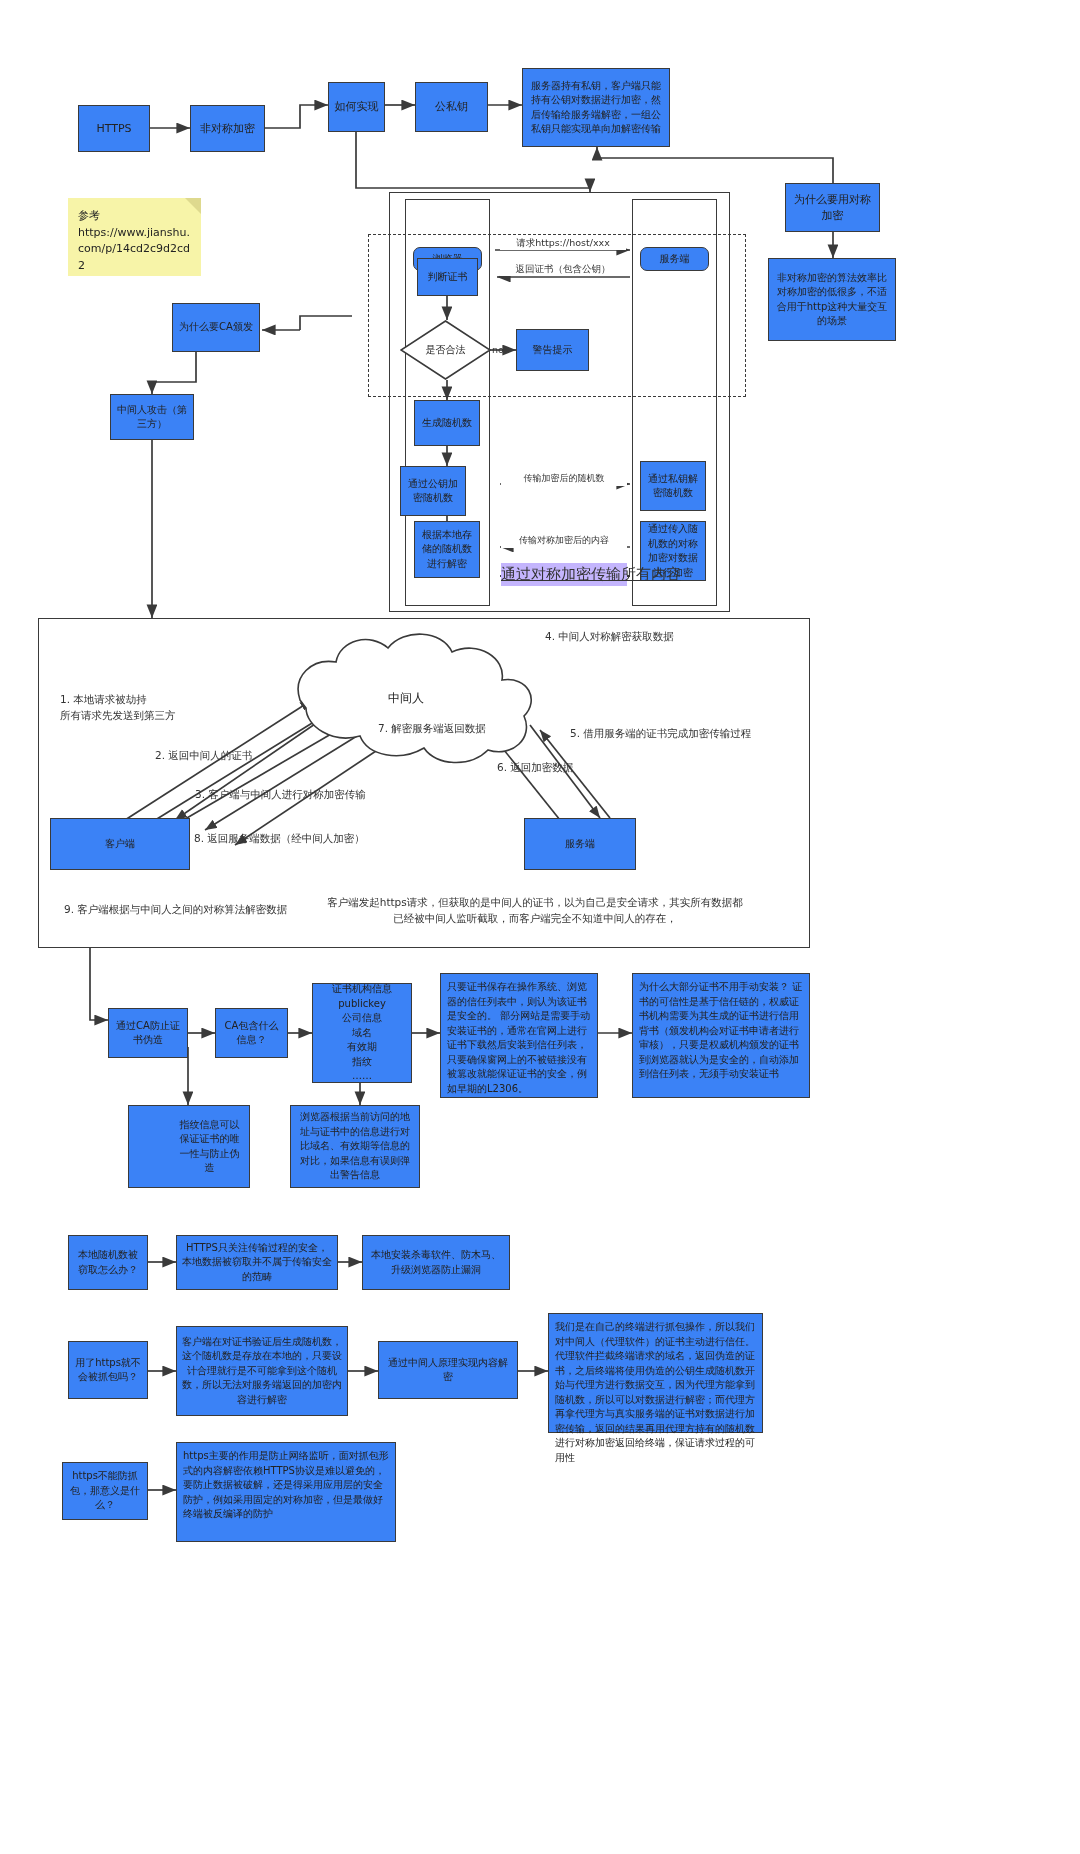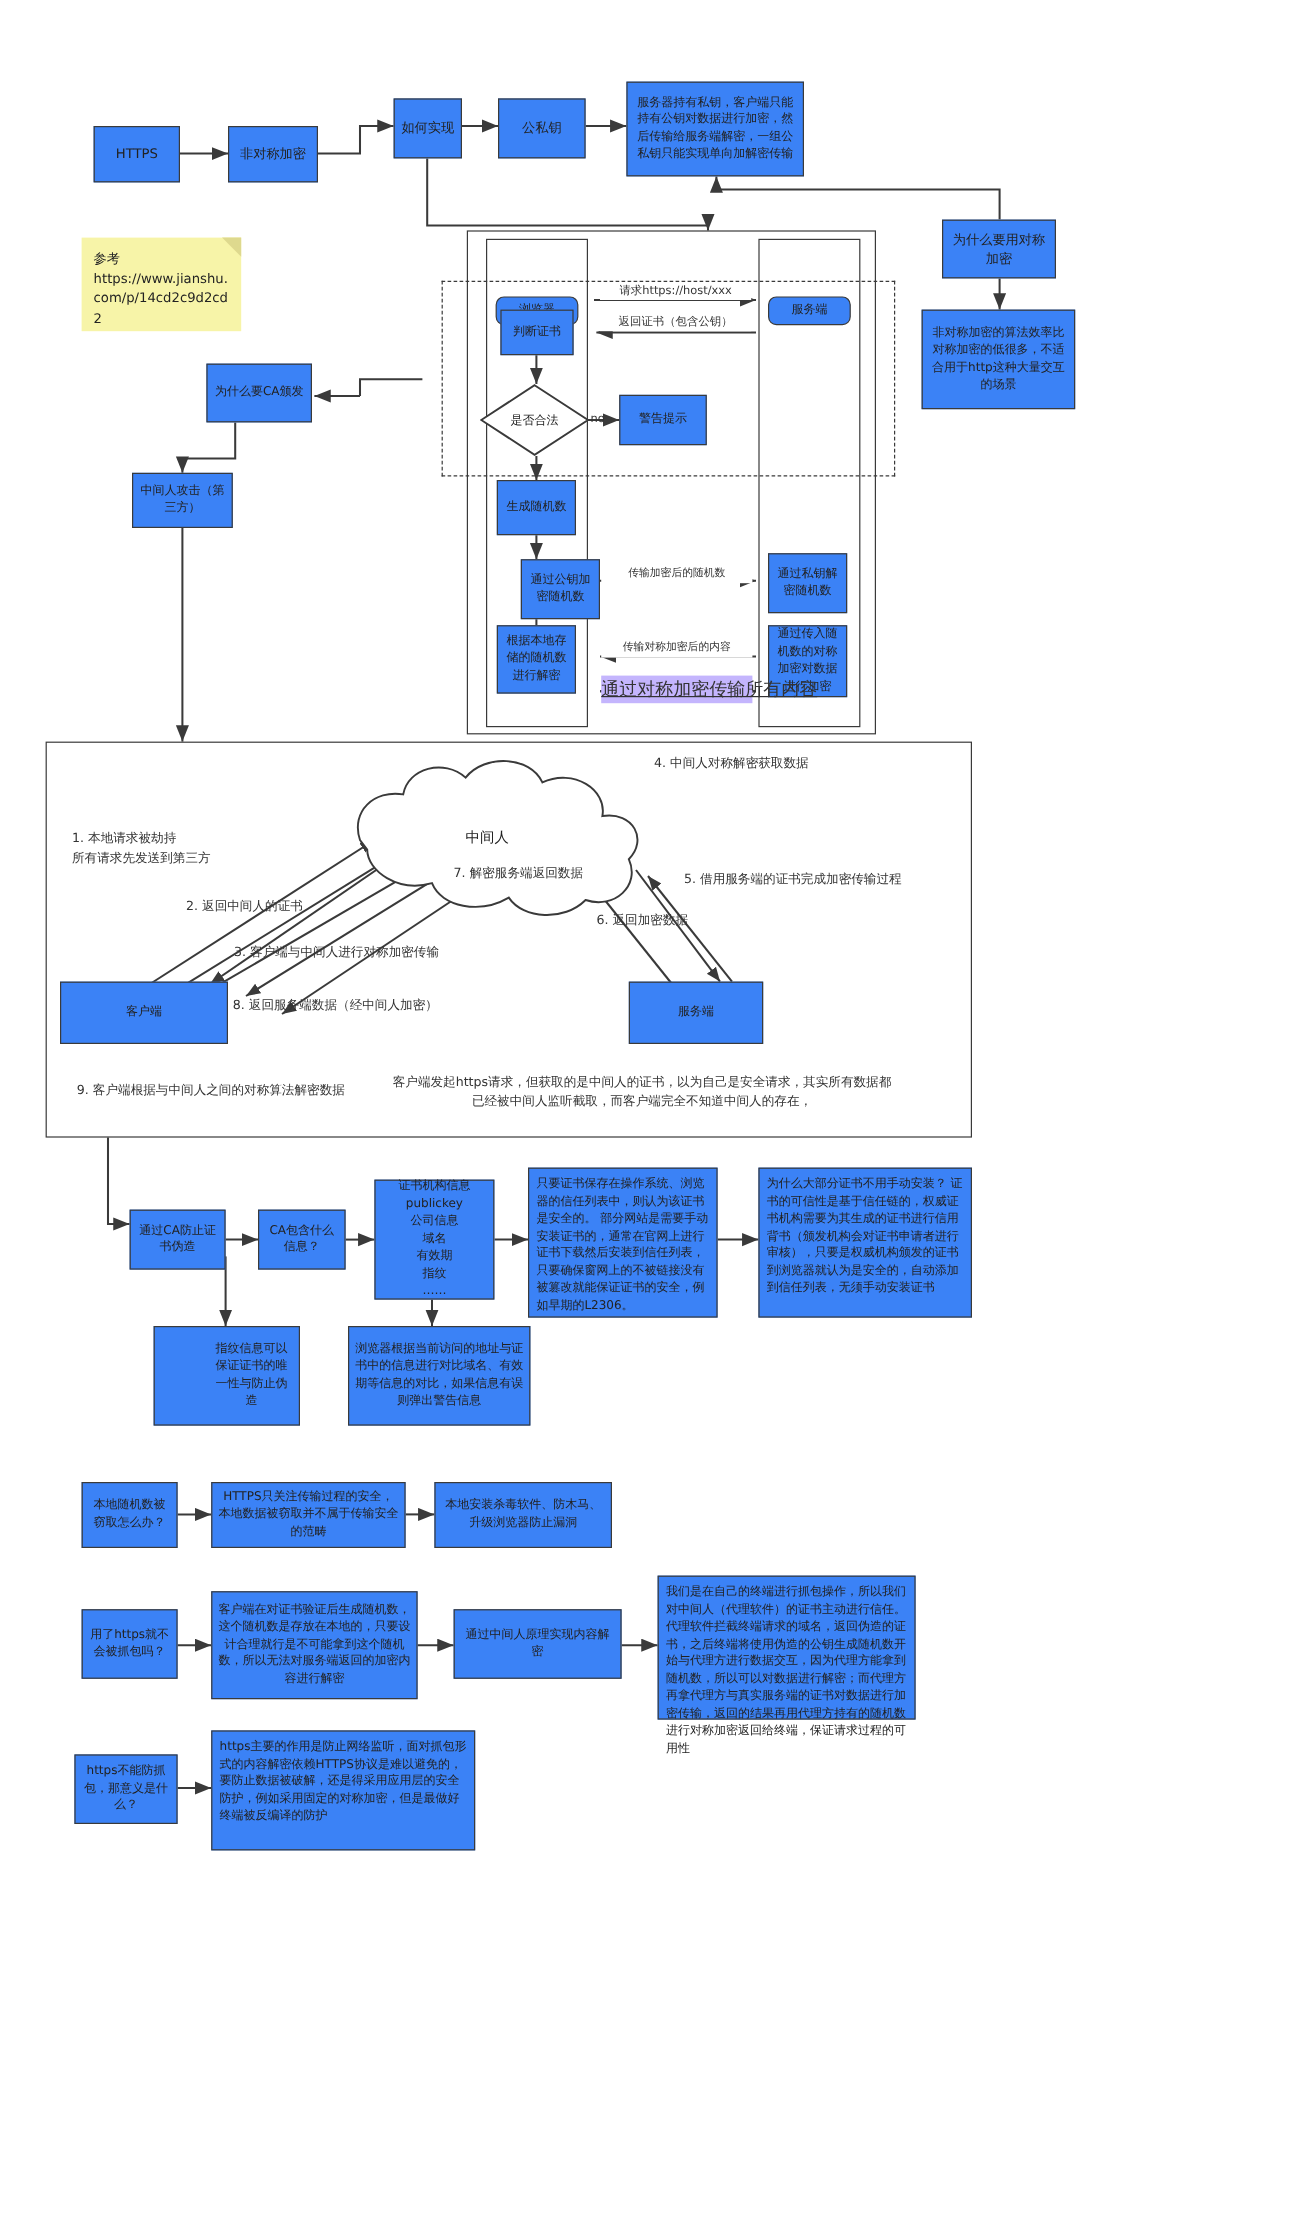--- a/index.html
+++ b/index.html
@@ -168,21 +168,21 @@
       <polygon points="45.5,1 90,30 45.5,59 1,30" fill="#fff" stroke="#3a3a3a" stroke-width="1.6"></polygon>
     </svg>
     <div class="dtxt" style="font-size:10px;">是否合法</div>
   </div>
   <div class="lbl" style="left:492px;top:343px;font-size:9.5px;">no</div>
 
   <div class="box tiny" style="left:516px;top:329px;width:73px;height:42px;">警告提示</div>
 
   <div class="box tiny" style="left:414px;top:400px;width:66px;height:46px;">生成随机数</div>
 
-  <div class="box tiny" style="left:434px;top:466px;width:66px;height:50px;">通过公钥加密随机数</div>
+  <div class="box tiny" style="left:400px;top:466px;width:66px;height:50px;">通过公钥加密随机数</div>
 
   <div class="box tiny" style="left:414px;top:521px;width:66px;height:57px;">根据本地存储的随机数进行解密</div>
 
   <div class="box tiny" style="left:640px;top:461px;width:66px;height:50px;">通过私钥解密随机数</div>
 
   <div class="box tiny" style="left:640px;top:521px;width:66px;height:60px;">通过传入随机数的对称加密对数据进行加密</div>
 
   <div class="lbl c" style="left:500px;top:236px;width:126px;font-size:9.5px;background:#fff;">请求https://host/xxx</div>
   <div class="lbl c" style="left:500px;top:262px;width:126px;font-size:9.5px;background:#fff;">返回证书（包含公钥）</div>
   <div class="lbl c" style="left:501px;top:472px;width:126px;font-size:9px;background:#fff;">传输加密后的随机数</div>
@@ -229,21 +229,21 @@
 ……</div>
 
   <div class="box tiny j" style="left:440px;top:973px;width:158px;height:125px;align-items:flex-start;padding:6px;">只要证书保存在操作系统、浏览器的信任列表中，则认为该证书是安全的。
 部分网站是需要手动安装证书的，通常在官网上进行证书下载然后安装到信任列表，只要确保窗网上的不被链接没有被篡改就能保证证书的安全，例如早期的L2306。</div>
 
   <div class="box tiny j" style="left:632px;top:973px;width:178px;height:125px;align-items:flex-start;padding:6px;">为什么大部分证书不用手动安装？
 证书的可信性是基于信任链的，权威证书机构需要为其生成的证书进行信用背书（颁发机构会对证书申请者进行审核），只要是权威机构颁发的证书到浏览器就认为是安全的，自动添加到信任列表，无须手动安装证书</div>
 
   <div class="box tiny" style="left:128px;top:1105px;width:122px;height:83px;padding-left:46px;">指纹信息可以保证证书的唯一性与防止伪造</div>
 
-  <div class="box tiny" style="left:290px;top:1105px;width:152px;height:83px;">浏览器根据当前访问的地址与证书中的信息进行对比域名、有效期等信息的对比，如果信息有误则弹出警告信息</div>
+  <div class="box tiny" style="left:290px;top:1105px;width:130px;height:83px;">浏览器根据当前访问的地址与证书中的信息进行对比域名、有效期等信息的对比，如果信息有误则弹出警告信息</div>
 
   <div class="box tiny" style="left:68px;top:1235px;width:80px;height:55px;">本地随机数被窃取怎么办？</div>
   <div class="box tiny" style="left:176px;top:1235px;width:162px;height:55px;">HTTPS只关注传输过程的安全，本地数据被窃取并不属于传输安全的范畴</div>
   <div class="box tiny" style="left:362px;top:1235px;width:148px;height:55px;">本地安装杀毒软件、防木马、升级浏览器防止漏洞</div>
 
   <div class="box tiny" style="left:68px;top:1341px;width:80px;height:58px;">用了https就不会被抓包吗？</div>
   <div class="box tiny" style="left:176px;top:1326px;width:172px;height:90px;">客户端在对证书验证后生成随机数，这个随机数是存放在本地的，只要设计合理就行是不可能拿到这个随机数，所以无法对服务端返回的加密内容进行解密</div>
   <div class="box tiny" style="left:378px;top:1341px;width:140px;height:58px;">通过中间人原理实现内容解密</div>
   <div class="box tiny j" style="left:548px;top:1313px;width:215px;height:120px;align-items:flex-start;padding:6px;">我们是在自己的终端进行抓包操作，所以我们对中间人（代理软件）的证书主动进行信任。
 代理软件拦截终端请求的域名，返回伪造的证书，之后终端将使用伪造的公钥生成随机数开始与代理方进行数据交互，因为代理方能拿到随机数，所以可以对数据进行解密；而代理方再拿代理方与真实服务端的证书对数据进行加密传输，返回的结果再用代理方持有的随机数进行对称加密返回给终端，保证请求过程的可用性</div>

